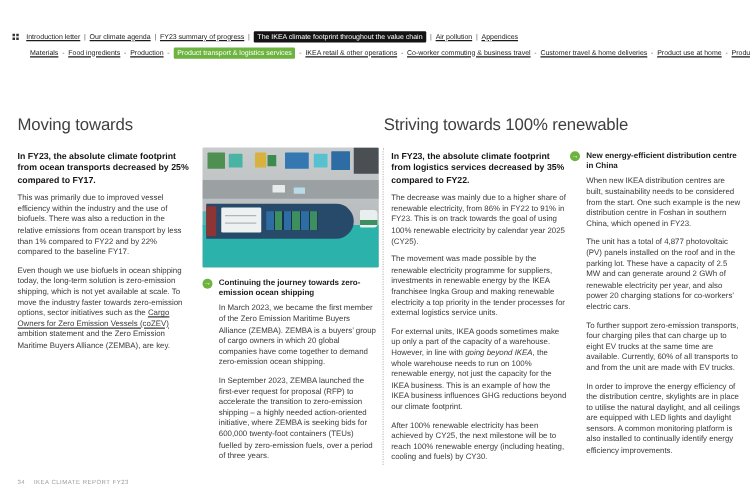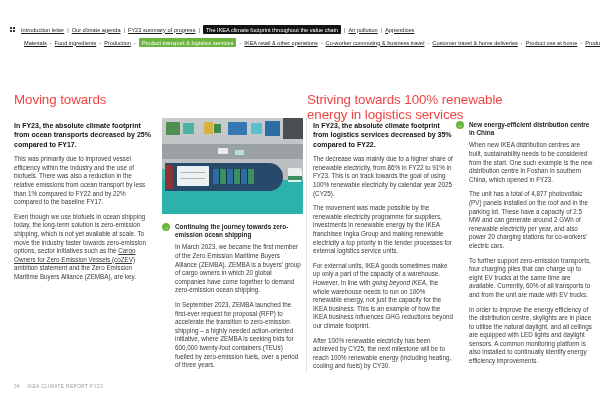--- a/index.html
+++ b/index.html
@@ -36,21 +36,21 @@
   }
   .snav-link{color:#1a1a1a;text-decoration:underline;cursor:pointer;}
   .snav-active{
     background:var(--accent-green);color:#fff;text-decoration:none;
     padding:1.5px 3px;border-radius:1px;
   }
 
   
   .big-heading{
     position:absolute;top:83px;font-size:13.4px;line-height:15px;
-    color:#ef4444;letter-spacing:-0.1px;font-weight:400;
+    color:#404040;letter-spacing:-0.1px;font-weight:400;
   }
   .heading-left{left:14px;width:292px;}
   .heading-right{left:307px;width:285px;}
   .big-heading span{display:block;}
 
   
   .col{position:absolute;font-size:6.3px;line-height:8.6px;color:#3a3a3a;}
   .col1{left:14px;top:121px;width:138px;}
   .col2{left:162px;top:118px;width:141px;}
   .col3{left:313px;top:121px;width:140px;}
@@ -200,21 +200,20 @@
       <p>In March 2023, we became the first member of the Zero Emission Maritime Buyers Alliance (ZEMBA). ZEMBA is a buyers’ group of cargo owners in which 20 global companies have come together to demand zero-emission ocean shipping.</p>
       <p>In September 2023, ZEMBA launched the first-ever request for proposal (RFP) to accelerate the transition to zero-emission shipping – a highly needed action-oriented initiative, where ZEMBA is seeking bids for 600,000 twenty-foot containers (TEUs) fuelled by zero-emission fuels, over a period of three years.</p>
     </div>
   </div>
 </div>
 
 <div class="vdivider"></div>
 
 <h1 class="big-heading heading-right">
   <span>Striving towards 100% renewable</span>
-  <span>energy in logistics services</span>
 </h1>
 
 <div class="col col3">
   <p class="intro">In FY23, the absolute climate footprint from logistics services decreased by 35% compared to FY22.</p>
   <p>The decrease was mainly due to a higher share of renewable electricity, from 86% in FY22 to 91% in FY23. This is on track towards the goal of using 100% renewable electricity by calendar year 2025 (CY25).</p>
   <p>The movement was made possible by the renewable electricity programme for suppliers, investments in renewable energy by the IKEA franchisee Ingka Group and making renewable electricity a top priority in the tender processes for external logistics service units.</p>
   <p><span>For external units, IKEA goods sometimes make up only a part of the capacity of a warehouse. However, in line with </span><span class="italic">going beyond IKEA</span><span>, the whole warehouse needs to run on 100% renewable energy, not just the capacity for the IKEA business. This is an example of how the IKEA business influences GHG reductions beyond our climate footprint.</span></p>
   <p>After 100% renewable electricity has been achieved by CY25, the next milestone will be to reach 100% renewable energy (including heating, cooling and fuels) by CY30.</p>
 </div>
 

